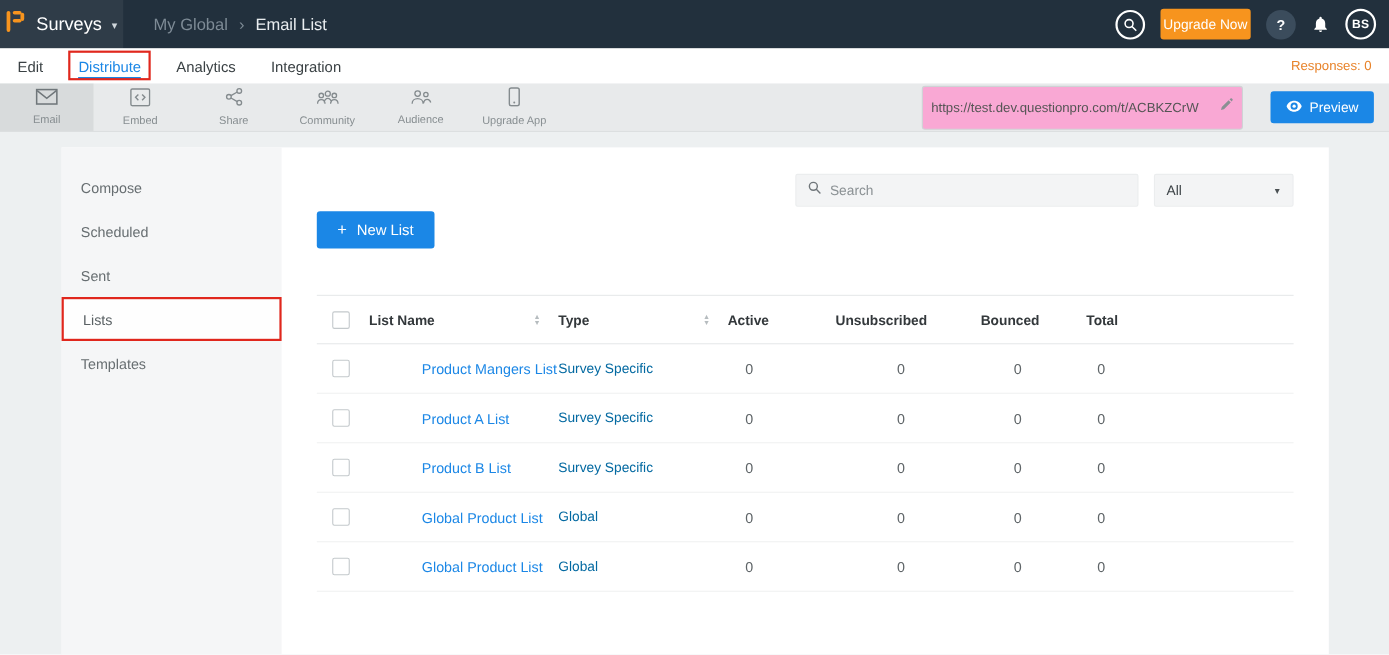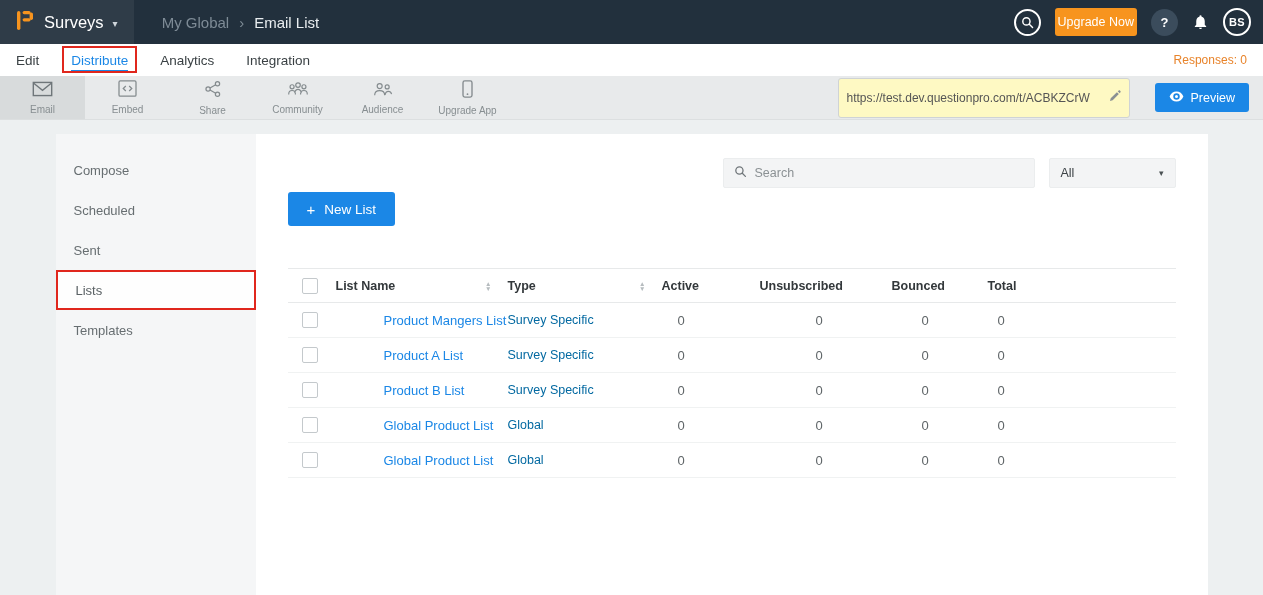--- a/index.html
+++ b/index.html
@@ -1,21 +1,21 @@
 <!DOCTYPE html>
 <html><head>
 <meta charset="utf-8">
 <style>
   * { box-sizing: border-box; margin: 0; padding: 0; }
   html,body { width:1263px; height:595px; overflow:hidden; }
   body { font-family:"Liberation Sans", sans-serif; background:#edf0f1; position:relative; }
 
   
   .topbar { height:44px; background:#22303d; display:flex; align-items:center; padding-right:12px; }
-  .brand { display:flex; align-items:center; gap:9px; height:100%; padding:0 16px; background:rgba(255,255,255,0.06); cursor:pointer; }
+  .brand { display:flex; align-items:center; gap:9px; height:100%; padding:0 5px; background:rgba(255,255,255,0.06); cursor:pointer; }
   .brand-name { color:#fff; font-size:16.5px; }
   .brand-caret { color:#cfd6db; font-size:10px; margin-top:2px; }
   .breadcrumb { display:flex; align-items:center; gap:10px; margin-left:28px; font-size:15px; }
   .bc-parent { color:#7e8b96; cursor:pointer; }
   .bc-sep { color:#7e8b96; font-size:15px; }
   .bc-current { color:#e9edf0; }
   .topbar-right { margin-left:auto; display:flex; align-items:center; gap:14px; }
   .circ-icon { width:27px; height:27px; border:2px solid #fff; border-radius:50%; display:flex; align-items:center; justify-content:center; cursor:pointer; }
   .upgrade-btn { background:#f7941e; color:#fff; border:none; border-radius:3px; font-size:12.5px; padding:7px 3px; cursor:pointer; font-family:inherit; }
   .help-circ { width:27px; height:27px; background:#3b4c5c; border-radius:50%; color:#fff; font-size:13px; font-weight:bold; display:flex; align-items:center; justify-content:center; cursor:pointer; }
@@ -28,21 +28,21 @@
   .tab.active .tab-label { color:#1b87e6; border-bottom:2px solid #1b87e6; padding-bottom:2px; }
   .annotation-box { position:absolute; left:-9px; right:-9px; top:-7px; bottom:-5px; border:2px solid #e0271d; pointer-events:none; }
   .responses { margin-left:auto; color:#e8832a; font-size:12px; }
 
   
   .chan-bar { height:44px; background:#e8eaeb; border-bottom:1px solid #dcdfe0; display:flex; align-items:stretch; padding-right:14px; }
   .channel { width:85px; display:flex; flex-direction:column; align-items:center; justify-content:center; gap:3px; cursor:pointer; }
   .channel.selected { background:#d8dbdc; }
   .channel-label { font-size:10px; color:#878e91; }
   .chan-right { margin-left:auto; display:flex; align-items:center; gap:25px; }
-  .url-box { display:flex; align-items:center; width:292px; height:40px; background:#fef9c3; border:1px solid #cfd3d5; border-radius:3px; padding:0 8px; }
+  .url-box { display:flex; align-items:center; width:292px; height:40px; background:#f9a8d4; border:1px solid #cfd3d5; border-radius:3px; padding:0 8px; }
   .url-input { flex:1; border:none; outline:none; background:transparent; font-size:12px; color:#555; font-family:inherit; min-width:0; }
   .preview-btn { display:flex; align-items:center; gap:7px; background:#1b87e6; color:#fff; border:none; border-radius:3px; height:29px; padding:0 14px; font-size:12.5px; cursor:pointer; font-family:inherit; }
 
   
   .panel { width:1152px; height:461px; margin:14px auto 0; background:#fff; display:flex; }
   .sidebar { width:200px; flex-shrink:0; background:#f5f6f7; padding-top:16px; }
   .side-item { height:40px; display:flex; align-items:center; padding:0 18px; font-size:13px; color:#676e71; cursor:pointer; }
   .side-item.selected { background:#fefefe; border:2px solid #e0271d; color:#5a6164; }
 
   .main { flex:1; padding:24px 32px; }
@@ -50,21 +50,21 @@
   .search-box { display:flex; align-items:center; gap:8px; width:312px; height:30px; background:#f3f4f5; border:1px solid #ebedee; border-radius:2px; padding:0 10px; }
   .search-input { flex:1; border:none; outline:none; background:transparent; font-size:12.5px; color:#444; font-family:inherit; }
   .search-input::placeholder { color:#8b9194; }
   .filter { width:127px; height:30px; background:#f3f4f5; border:1px solid #ebedee; border-radius:2px; display:flex; align-items:center; justify-content:space-between; padding:0 11px; font-size:12.5px; color:#3c4246; cursor:pointer; }
   .filter-caret { font-size:9px; color:#4a5053; }
 
   .new-list-btn { margin-top:4px; display:inline-flex; align-items:center; gap:9px; background:#1b87e6; color:#fff; border:none; border-radius:3px; height:34px; padding:0 19px; font-size:13.5px; cursor:pointer; font-family:inherit; }
   .plus-glyph { font-size:15px; line-height:1; }
 
   .table { margin-top:42px; }
-  .thead, .trow { display:grid; grid-template-columns:48px 172px 154px 98px 132px 96px 1fr; align-items:center; height:35px; }
+  .thead, .trow { display:grid; grid-template-columns:48px 172px 154px 98px 132px 96px 1fr; align-items:center; height:45px; }
   .thead { border-top:1px solid #e7e9ea; border-bottom:1px solid #e7e9ea; }
   .th { font-size:12.5px; font-weight:bold; color:#33383b; }
   .th-sortable { display:flex; align-items:center; justify-content:space-between; padding-right:16px; }
   .sort { display:inline-flex; flex-direction:column; color:#b6bcbf; font-size:6.5px; line-height:5px; cursor:pointer; }
   .cb-cell { padding-left:14px; display:flex; align-items:center; }
   .cb { appearance:none; -webkit-appearance:none; width:16px; height:16px; border:1px solid #c4c9cc; border-radius:2px; background:#fff; cursor:pointer; }
   .trow { border-bottom:1px solid #f0f2f2; }
   .list-link { font-size:13px; color:#1b87e6; cursor:pointer;padding-left:48px; }
   .type-cell { font-size:12.5px; color:#0369a1; }
   .num { font-size:13px; color:#5f6568; }

